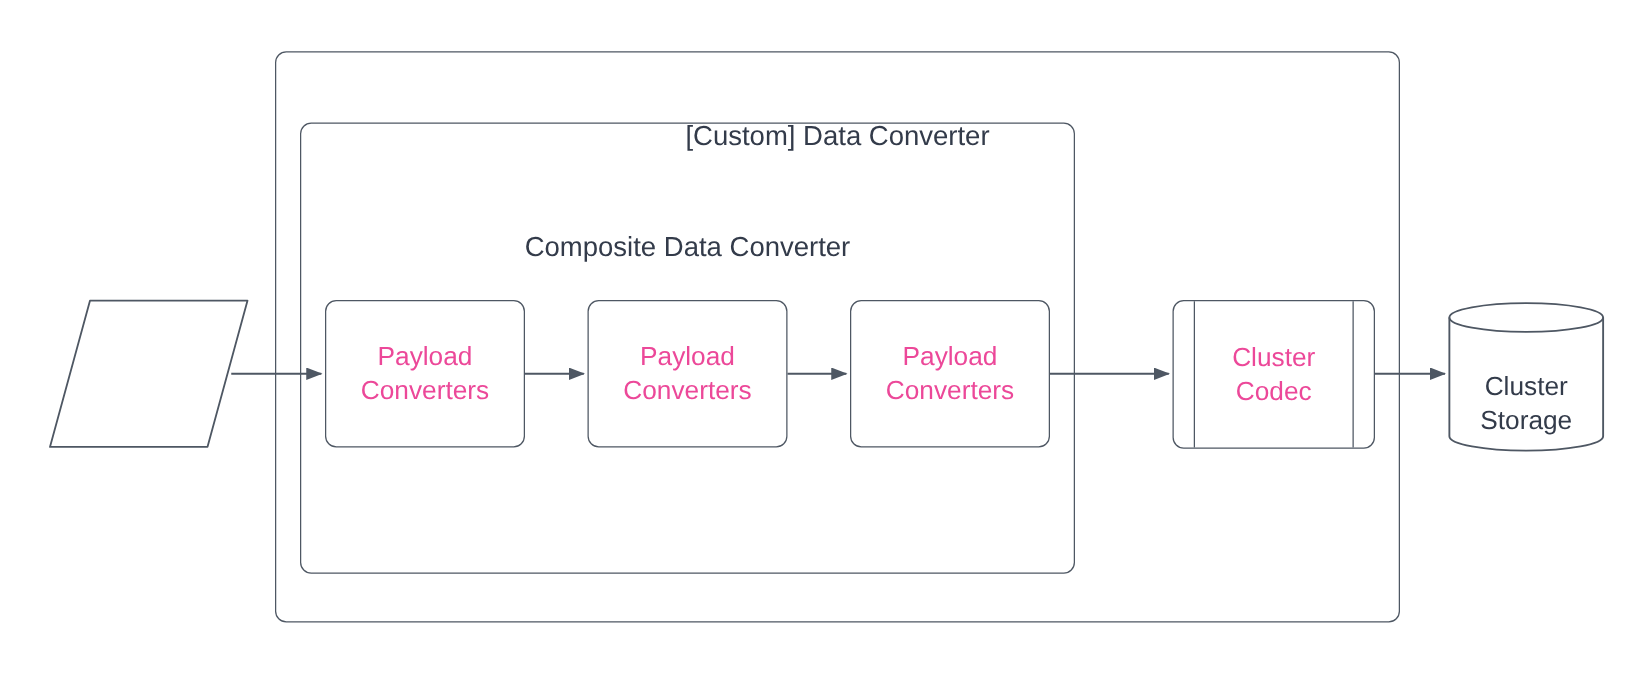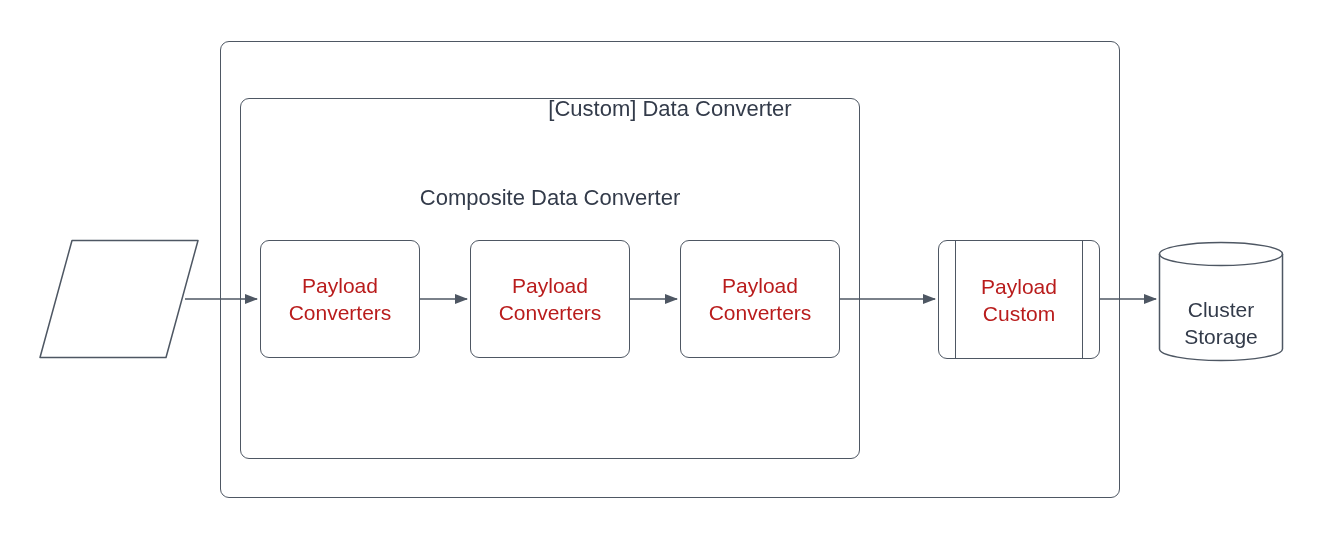--- a/index.html
+++ b/index.html
@@ -39,21 +39,21 @@
     position: absolute;
     border: 1.5px solid #4e5763;
     border-radius: 9px;
     background: #ffffff;
     display: flex;
     align-items: center;
     justify-content: center;
     text-align: center;
     font-size: 21px;
     line-height: 27px;
-    color: #b91c1c;
+    color: #ec4899;
   }
   .pc-box { top: 240px; width: 160px; height: 118px; }
   .pc-1 { left: 260px; }
   .pc-2 { left: 470px; }
   .pc-3 { left: 680px; }
   .codec-box { left: 938px; top: 240px; width: 162px; height: 119px; }
   .codec-bar {
     position: absolute;
     top: 0;
     width: 0;
@@ -106,21 +106,21 @@
   <div class="node-box pc-box pc-2">
     <span class="node-label label-narrow">Payload Converters</span>
   </div>
   <div class="node-box pc-box pc-3">
     <span class="node-label label-narrow">Payload Converters</span>
   </div>
 
   <div class="node-box codec-box">
     <div class="codec-bar codec-bar-left"></div>
     <div class="codec-bar codec-bar-right"></div>
-    <span class="node-label label-narrow">Payload Custom</span>
+    <span class="node-label label-narrow">Cluster Codec</span>
   </div>
 
 
   <div class="float-label storage-label">
     <span class="node-label label-storage">Cluster Storage</span>
   </div>
 
   <svg class="shape-layer" viewBox="0 0 1320 540" xmlns="http://www.w3.org/2000/svg">
     <defs>
       <marker id="arrowhead" markerWidth="13" markerHeight="10" refX="12" refY="5" orient="auto" markerUnits="userSpaceOnUse">

